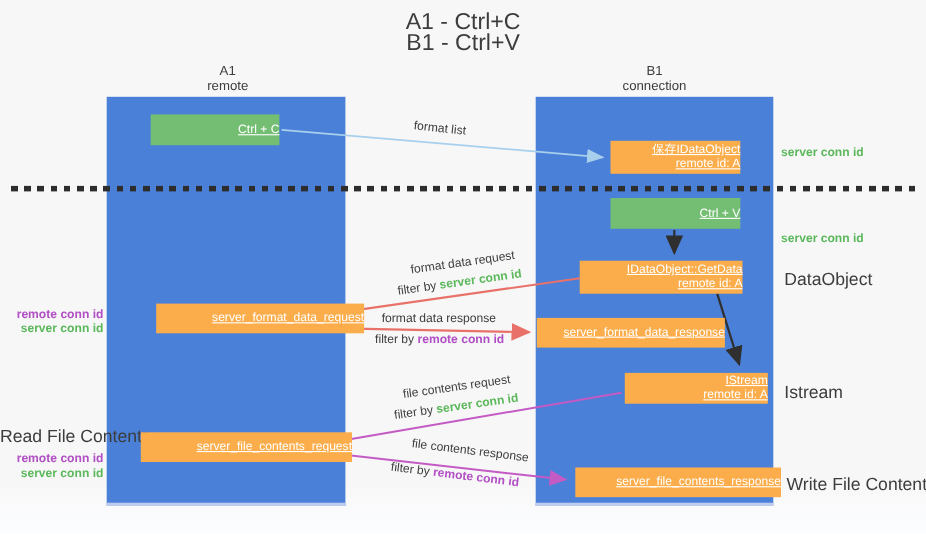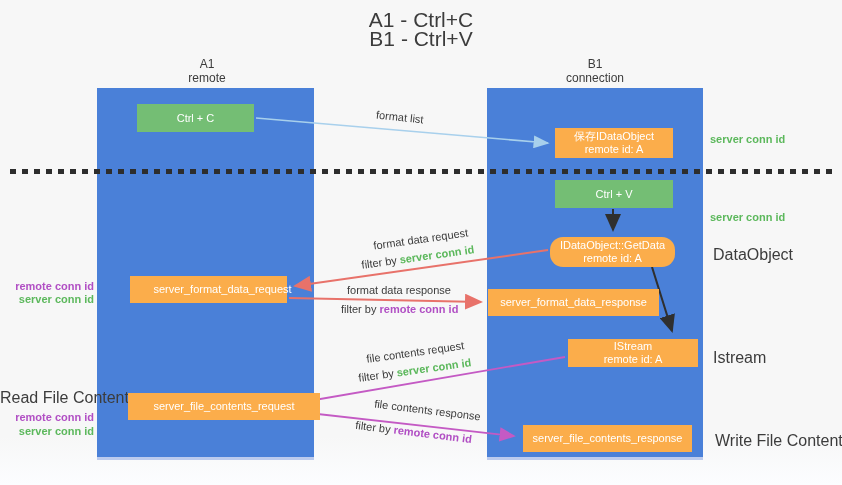--- a/index.html
+++ b/index.html
@@ -21,22 +21,22 @@
     background:#4a80d8;top:88px;height:372px;
     border-bottom:3px solid #bccbee;box-sizing:border-box;
   }
   .dotted-line{
     left:10px;top:169px;width:826px;height:5px;
     background:repeating-linear-gradient(90deg,#2d2d2d 0 6px,transparent 6px 12px);
     z-index:4;
   }
   .node{
     z-index:10;color:#fff;display:flex;flex-direction:column;
-    align-items:center;justify-content:center;text-align:center;
-    font-size:11px;line-height:13px;box-sizing:border-box;
+    align-items:flex-end;justify-content:center;text-align:center;
+    font-size:11px;line-height:13px;box-sizing:border-box;text-decoration:underline;
   }
   .node.green{background:#74be74;}
   .node.orange{background:#fbad4b;}
   .flow-label{font-size:11px;color:#3c3c3c;white-space:nowrap;z-index:6;}
   .side-label{font-size:16px;color:#3c3c3c;white-space:nowrap;z-index:6;}
   .green-t{color:#5cb85c;font-weight:bold;}
   .purple-t{color:#b14fc4;font-weight:bold;}
   .right-align{text-align:right;}
   #arrows{position:absolute;left:0;top:0;z-index:8;pointer-events:none;}
 </style>
@@ -84,46 +84,46 @@
     <line x1="652" y1="267" x2="672" y2="331" stroke="#2f2f2f" stroke-width="2" marker-end="url(#mh-black)"></line>
     <line x1="548" y1="250" x2="295" y2="286" stroke="#e8726a" stroke-width="2" marker-end="url(#mh-salmon)"></line>
     <line x1="289" y1="298" x2="481" y2="302" stroke="#e8726a" stroke-width="2" marker-end="url(#mh-salmon)"></line>
     <line x1="565" y1="357" x2="297" y2="403" stroke="#c45ac4" stroke-width="1.8" marker-end="url(#mh-magenta)"></line>
     <line x1="291" y1="411" x2="514" y2="436" stroke="#c45ac4" stroke-width="1.8" marker-end="url(#mh-magenta)"></line>
   </svg>
 
   <div class="abs node green" style="left:137px;top:104px;width:117px;height:28px;">
     <div>Ctrl + C</div>
   </div>
-  <div class="abs node orange" style="left:130px;top:276px;width:157px;height:27px;padding-left:28px;">
+  <div class="abs node orange" style="left:142px;top:276px;width:189px;height:27px;padding-left:28px;">
     <div>server_format_data_request</div>
   </div>
   <div class="abs node orange" style="left:128px;top:393px;width:192px;height:27px;">
     <div>server_file_contents_request</div>
   </div>
 
   <div class="abs node orange" style="left:555px;top:128px;width:118px;height:30px;">
     <div>保存IDataObject</div>
     <div>remote id: A</div>
   </div>
   <div class="abs node green" style="left:555px;top:180px;width:118px;height:28px;">
     <div>Ctrl + V</div>
   </div>
-  <div class="abs node orange" style="left:550px;top:237px;width:125px;height:30px;border-radius:13px;">
+  <div class="abs node orange" style="left:527px;top:237px;width:148px;height:30px;">
     <div>IDataObject::GetData</div>
     <div>remote id: A</div>
   </div>
   <div class="abs node orange" style="left:488px;top:289px;width:171px;height:27px;">
     <div>server_format_data_response</div>
   </div>
   <div class="abs node orange" style="left:568px;top:339px;width:130px;height:28px;">
     <div>IStream</div>
     <div>remote id: A</div>
   </div>
-  <div class="abs node orange" style="left:523px;top:425px;width:169px;height:27px;">
+  <div class="abs node orange" style="left:523px;top:425px;width:187px;height:27px;">
     <div>server_file_contents_response</div>
   </div>
 
   <div class="abs flow-label" style="left:376px;top:111px;transform:rotate(6deg);">format list</div>
 
   <div class="abs flow-label" style="left:373px;top:233px;transform:rotate(-8deg);">format data request</div>
   <div class="abs flow-label" style="left:361px;top:251px;transform:rotate(-8deg);"><span>filter by </span><span class="green-t">server conn id</span></div>
 
   <div class="abs flow-label" style="left:347px;top:284px;">format data response</div>
   <div class="abs flow-label" style="left:341px;top:303px;"><span>filter by </span><span class="purple-t">remote conn id</span></div>

